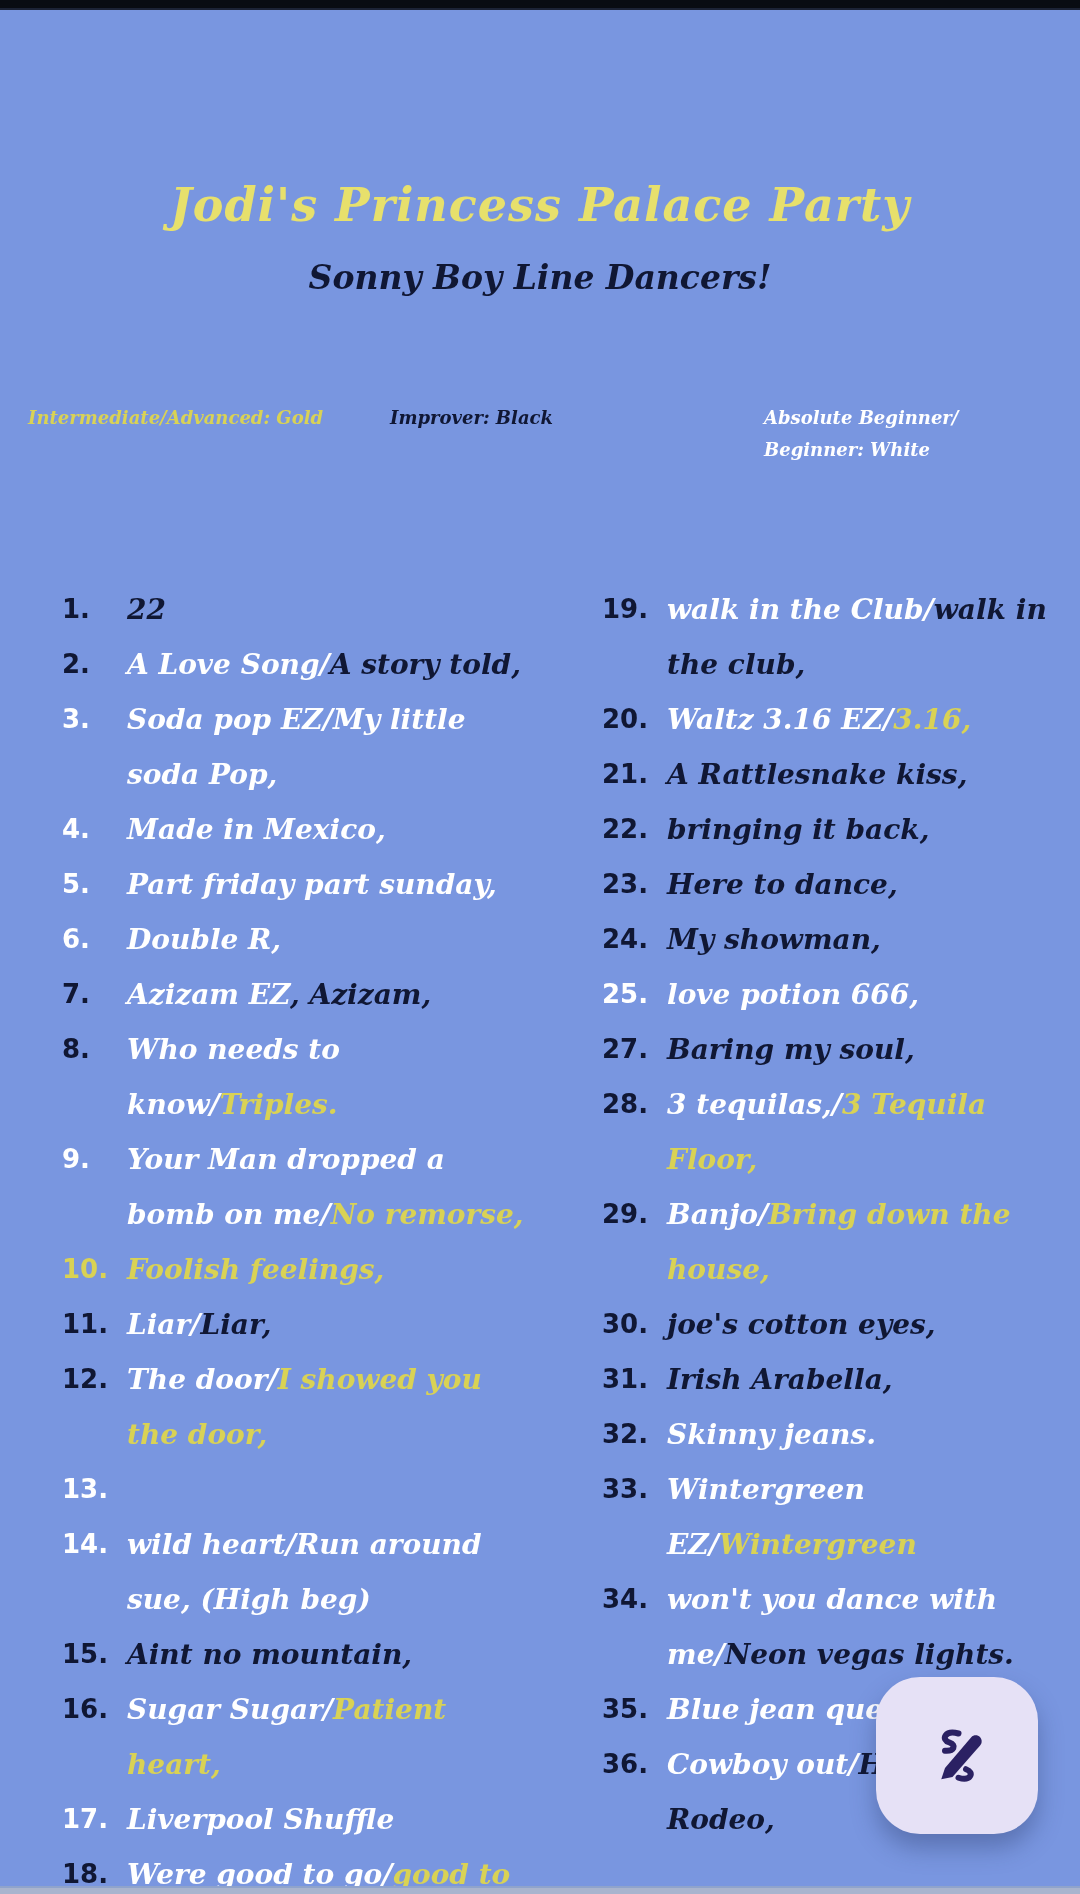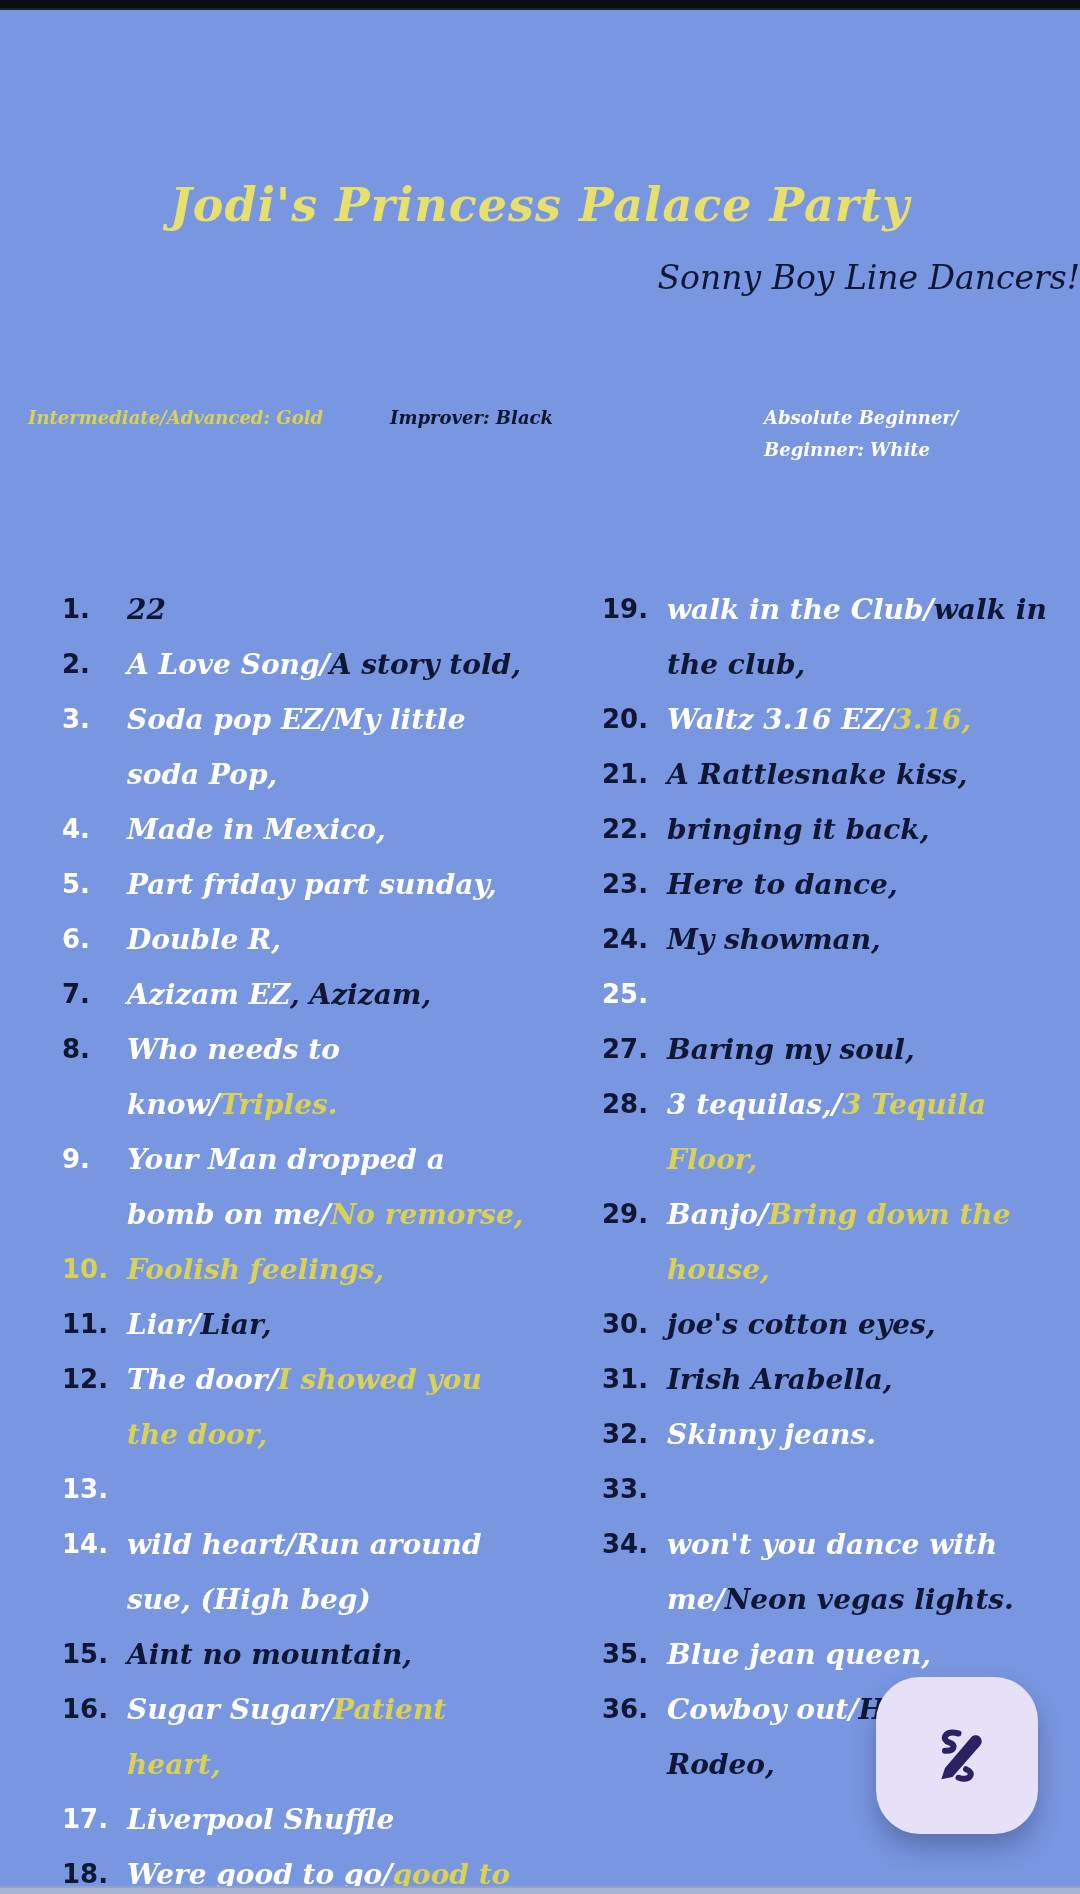--- a/index.html
+++ b/index.html
@@ -31,22 +31,22 @@
   }
   h1.title{
     position:absolute;top:178px;left:0;width:100%;
     text-align:center;
     font-size:46px;font-style:italic;font-weight:bold;
     color:var(--title-yellow);
     letter-spacing:1px;
   }
   h2.subtitle{
     position:absolute;top:258px;left:0;width:100%;
-    text-align:right;
-    font-size:33px;font-style:italic;font-weight:normal;
+    text-align:center;
+    font-size:33px;font-style:italic;font-weight:bold;
     color:var(--c-black);
   }
   .legend{position:absolute;top:402px;left:0;width:100%;height:120px;font-size:18px;}
   .legend span{position:absolute;display:block;font-style:italic;font-weight:bold;line-height:1.75;}
   .legend .lg-gold{left:28px;width:350px;color:var(--c-gold);}
   .legend .lg-black{left:390px;width:300px;color:var(--c-black);}
   .legend .lg-white{left:764px;width:300px;color:var(--c-white);}
   .columns{position:absolute;top:582px;left:0;width:100%;}
   ol.songs{list-style:none;position:absolute;top:0;}
   ol#col-left{left:62px;width:475px;}
@@ -187,20 +187,21 @@
         <li>
           <span class="num c-black">23.</span>
           <span class="txt"><span class="c-black">Here to dance,</span></span>
         </li>
         <li>
           <span class="num c-black">24.</span>
           <span class="txt"><span class="c-black">My showman,</span></span>
         </li>
         <li>
           <span class="num c-white">25.</span>
+          <span class="txt"><span class="c-white">love potion 666,</span></span>
         </li>
         <li>
           <span class="num c-black">27.</span>
           <span class="txt"><span class="c-black">Baring my soul,</span></span>
         </li>
         <li>
           <span class="num c-black">28.</span>
           <span class="txt"><span class="c-white">3 tequilas,/</span><span class="c-gold">3 Tequila Floor,</span></span>
         </li>
         <li>
@@ -214,20 +215,21 @@
         <li>
           <span class="num c-black">31.</span>
           <span class="txt"><span class="c-black">Irish Arabella,</span></span>
         </li>
         <li>
           <span class="num c-black">32.</span>
           <span class="txt"><span class="c-white">Skinny jeans.</span></span>
         </li>
         <li>
           <span class="num c-black">33.</span>
+          <span class="txt"><span class="c-white">Wintergreen EZ/</span><span class="c-gold">Wintergreen</span></span>
         </li>
         <li>
           <span class="num c-black">34.</span>
           <span class="txt"><span class="c-white">won't you dance with me/</span><span class="c-black">Neon vegas lights.</span></span>
         </li>
         <li>
           <span class="num c-black">35.</span>
           <span class="txt"><span class="c-white">Blue jean queen,</span></span>
         </li>
         <li>

